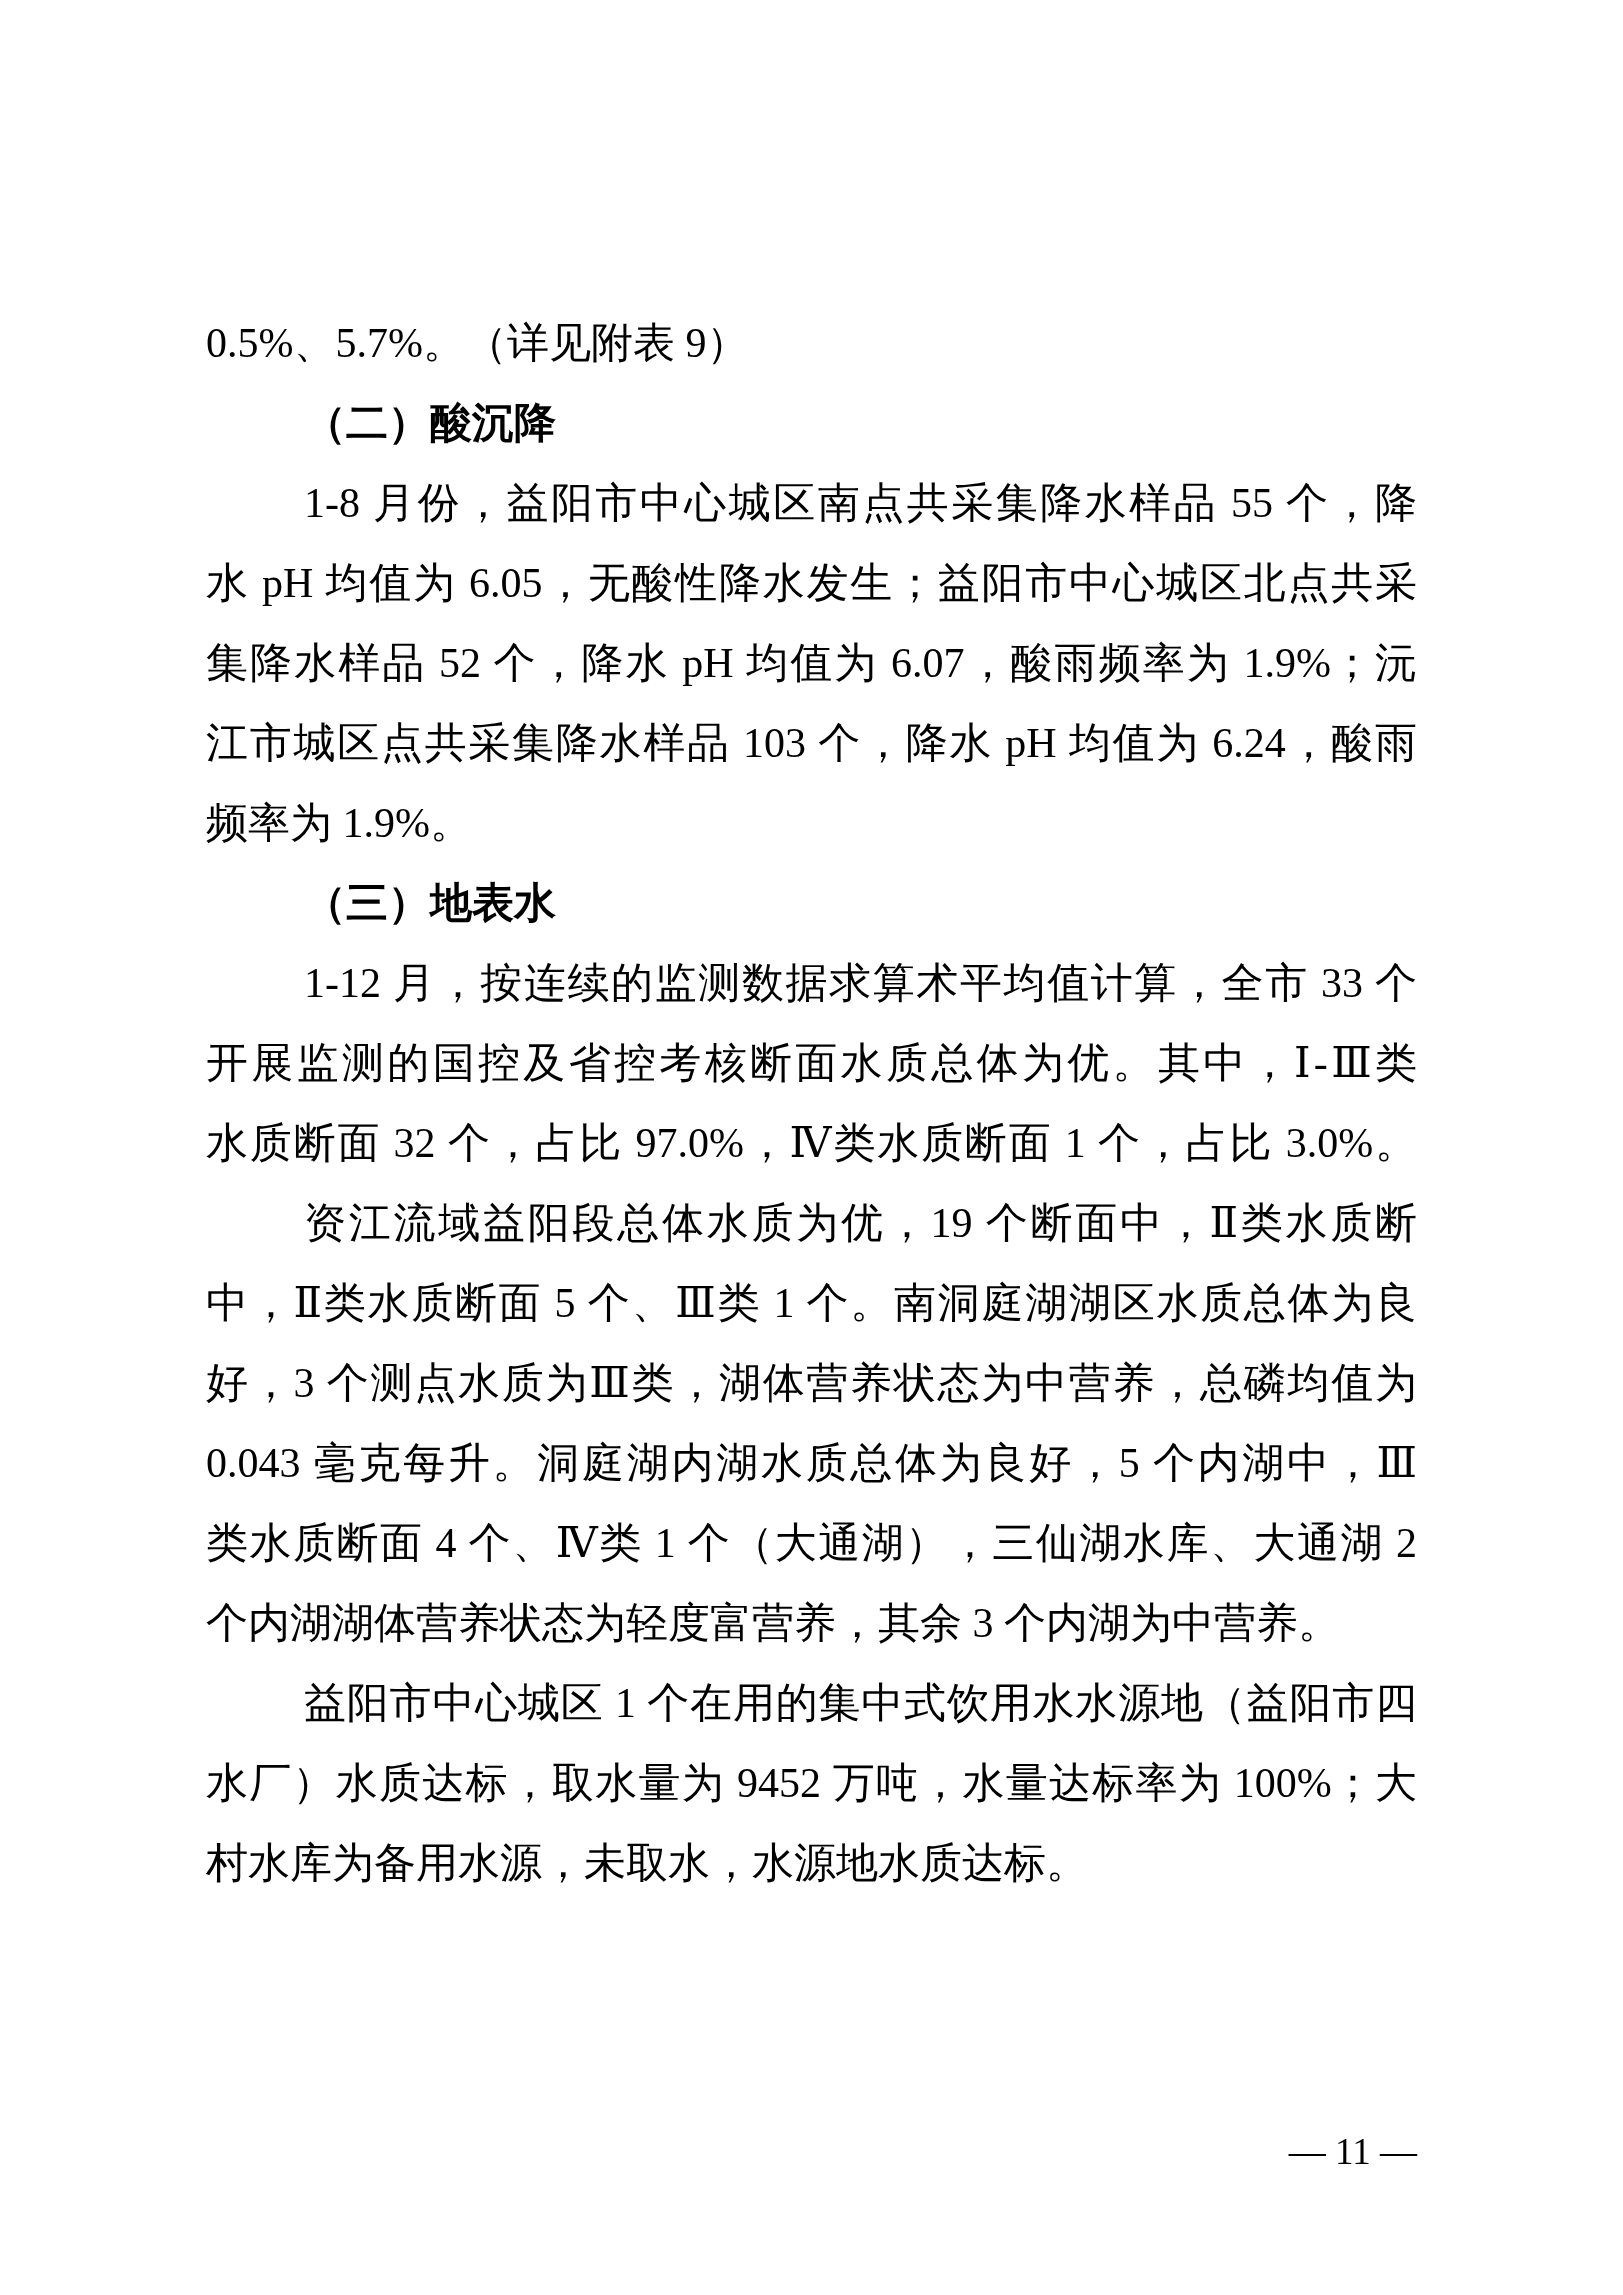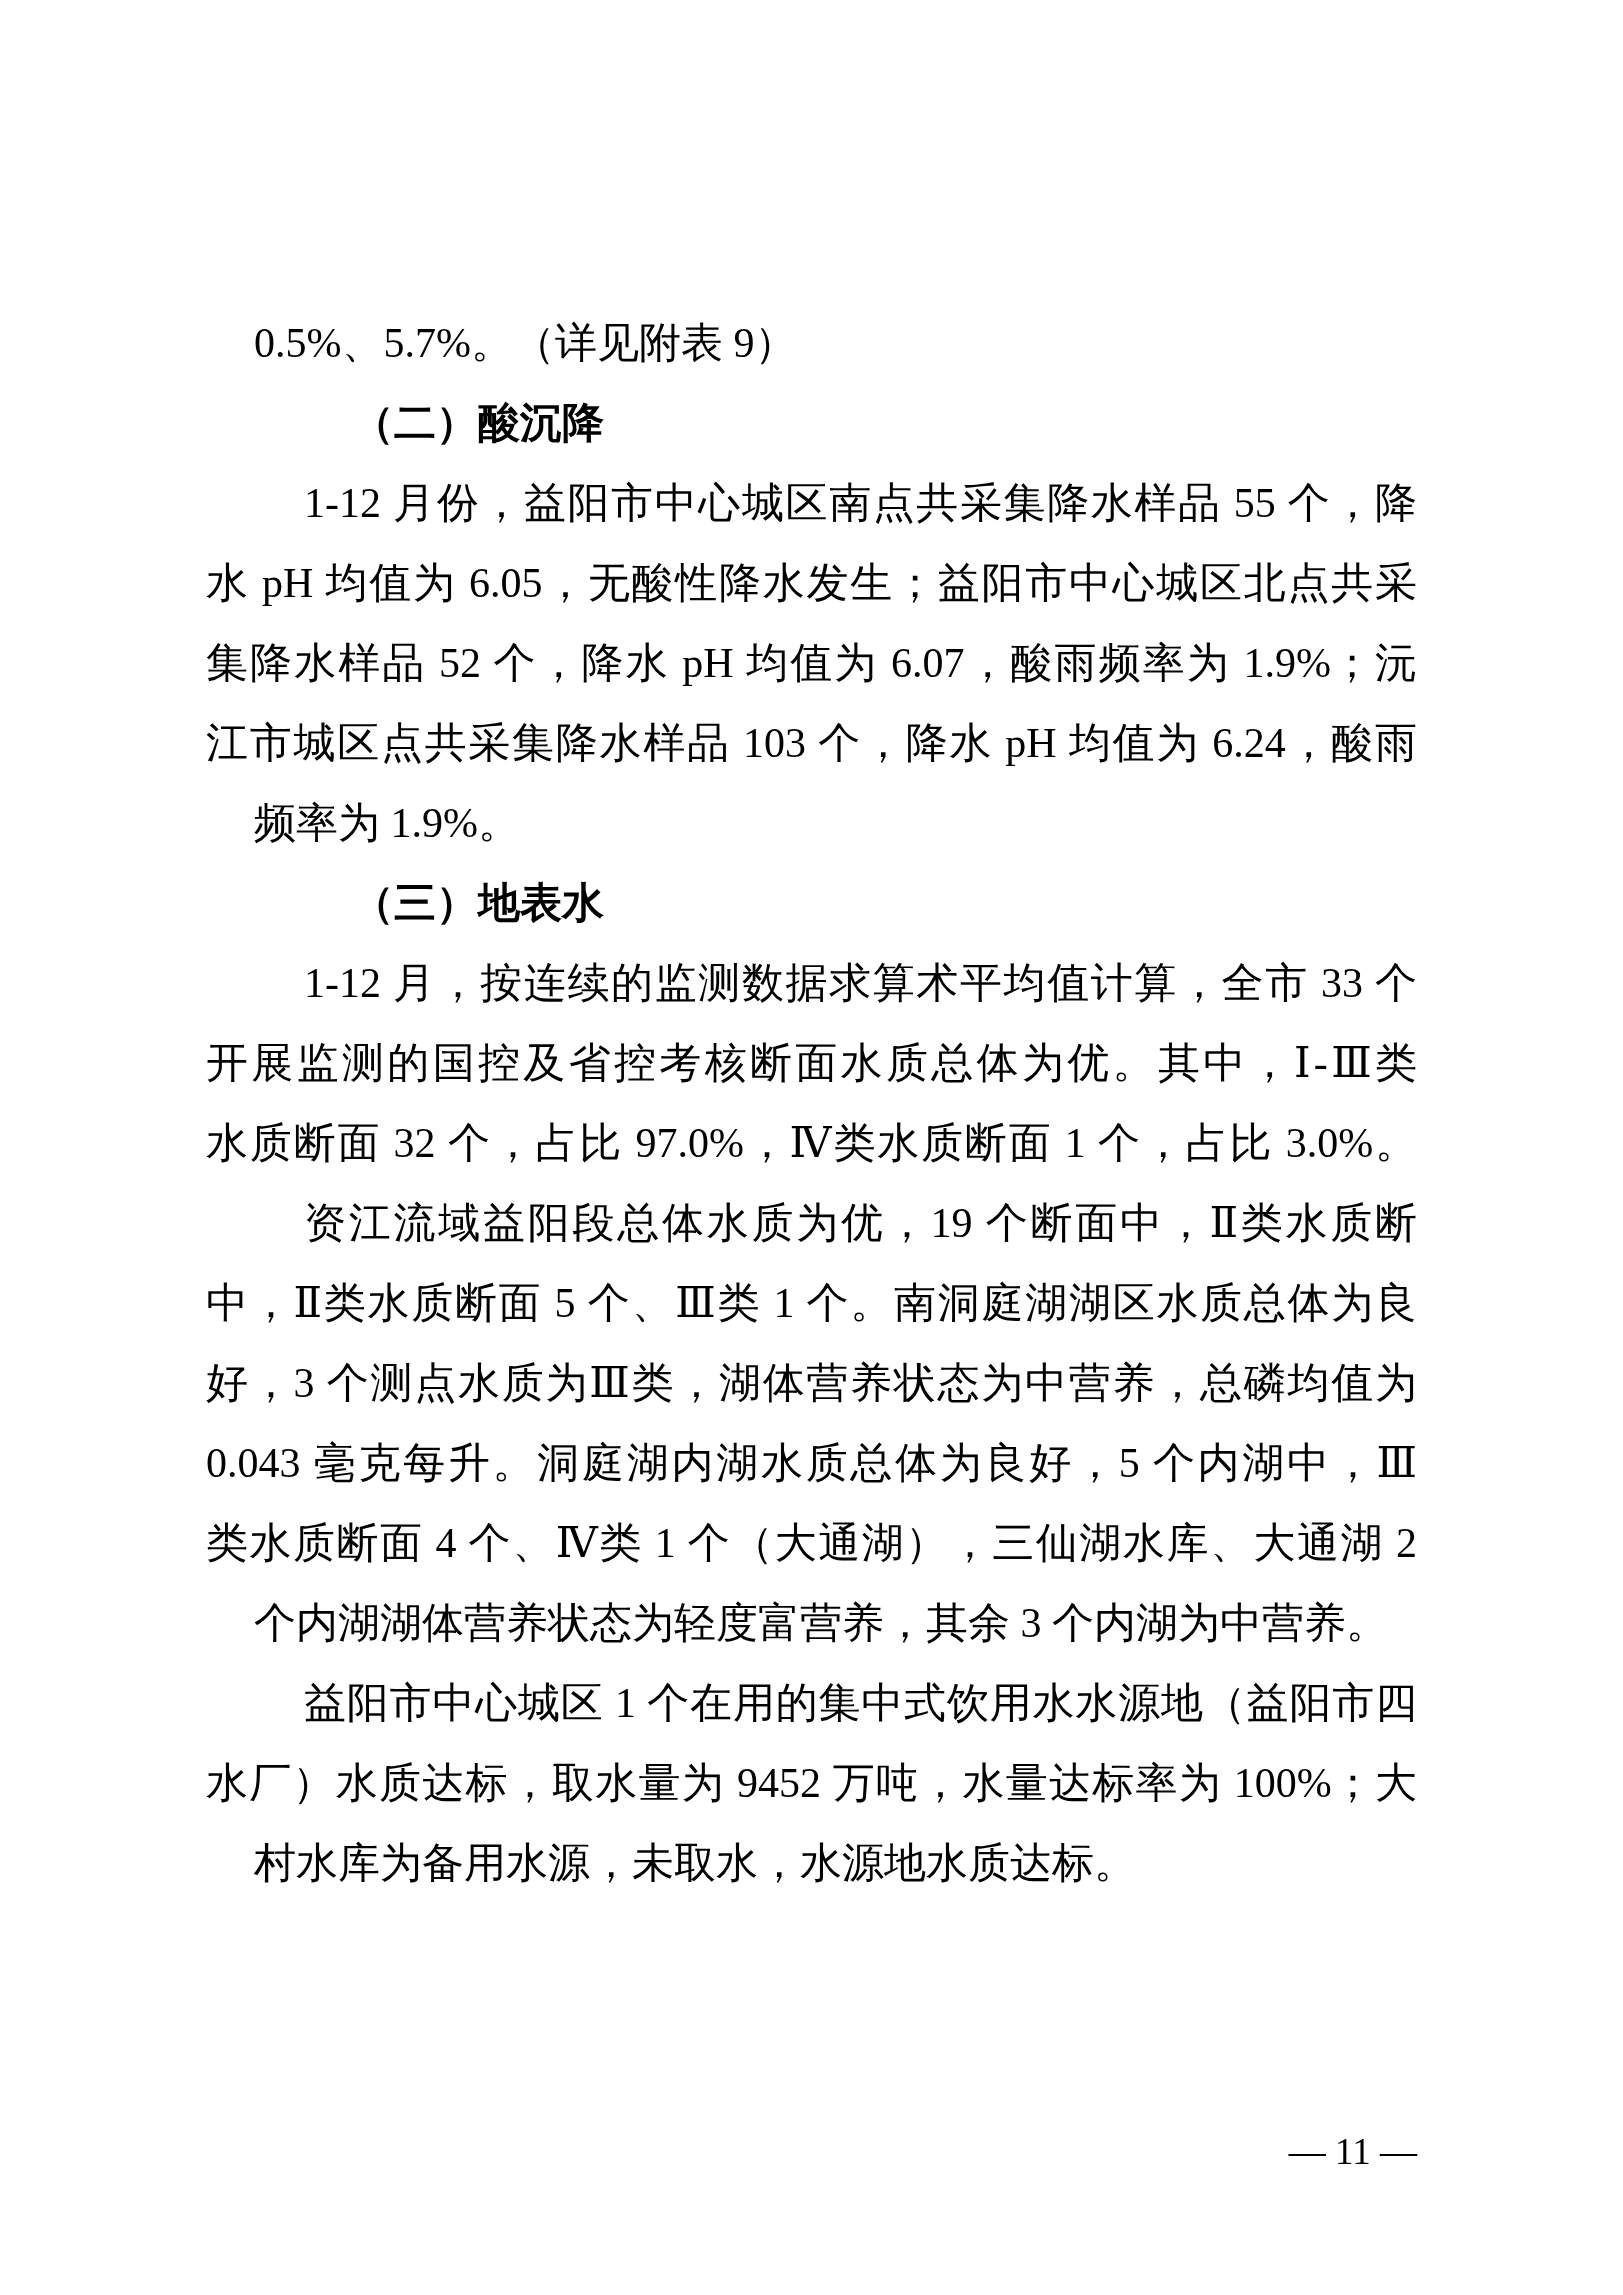--- a/index.html
+++ b/index.html
@@ -38,21 +38,20 @@
   }
   
   .j {
     text-align: justify;
     text-align-last: justify;
   }
   
   .nj {
     text-align: left;
     text-align-last: left;
-    margin-left: 48px;
   }
   
   .ind {
     text-indent: 98px;
   }
   .hd {
     
     font-weight: bold;
   }
   .pagenum {
@@ -66,21 +65,21 @@
     margin-left: 29px;
   }
 </style>
 </head>
 <body>
 
 <div class="page">
   <div class="content">
     <div class="ln nj">0.5%、5.7%。（详见附表 9）</div>
     <div class="ln ind nj hd">（二）酸沉降</div>
-    <div class="ln ind j">1-12 月份，益阳市中心城区南点共采集降水样品 55 个，降</div>
+    <div class="ln ind j">1-8 月份，益阳市中心城区南点共采集降水样品 55 个，降</div>
     <div class="ln j">水 pH 均值为 6.05，无酸性降水发生；益阳市中心城区北点共采</div>
     <div class="ln j">集降水样品 52 个，降水 pH 均值为 6.07，酸雨频率为 1.9%；沅</div>
     <div class="ln j">江市城区点共采集降水样品 103 个，降水 pH 均值为 6.24，酸雨</div>
     <div class="ln nj">频率为 1.9%。</div>
     <div class="ln ind nj hd">（三）地表水</div>
     <div class="ln ind j">1-12 月，按连续的监测数据求算术平均值计算，全市 33 个</div>
     <div class="ln j">开展监测的国控及省控考核断面水质总体为优。其中，Ⅰ-Ⅲ类</div>
     <div class="ln j">水质断面 32 个，占比 97.0%，Ⅳ类水质断面 1 个，占比 3.0%。</div>
     <div class="ln ind j">资江流域益阳段总体水质为优，19 个断面中，Ⅱ类水质断</div>
     <div class="ln j">中，Ⅱ类水质断面 5 个、Ⅲ类 1 个。南洞庭湖湖区水质总体为良</div>

